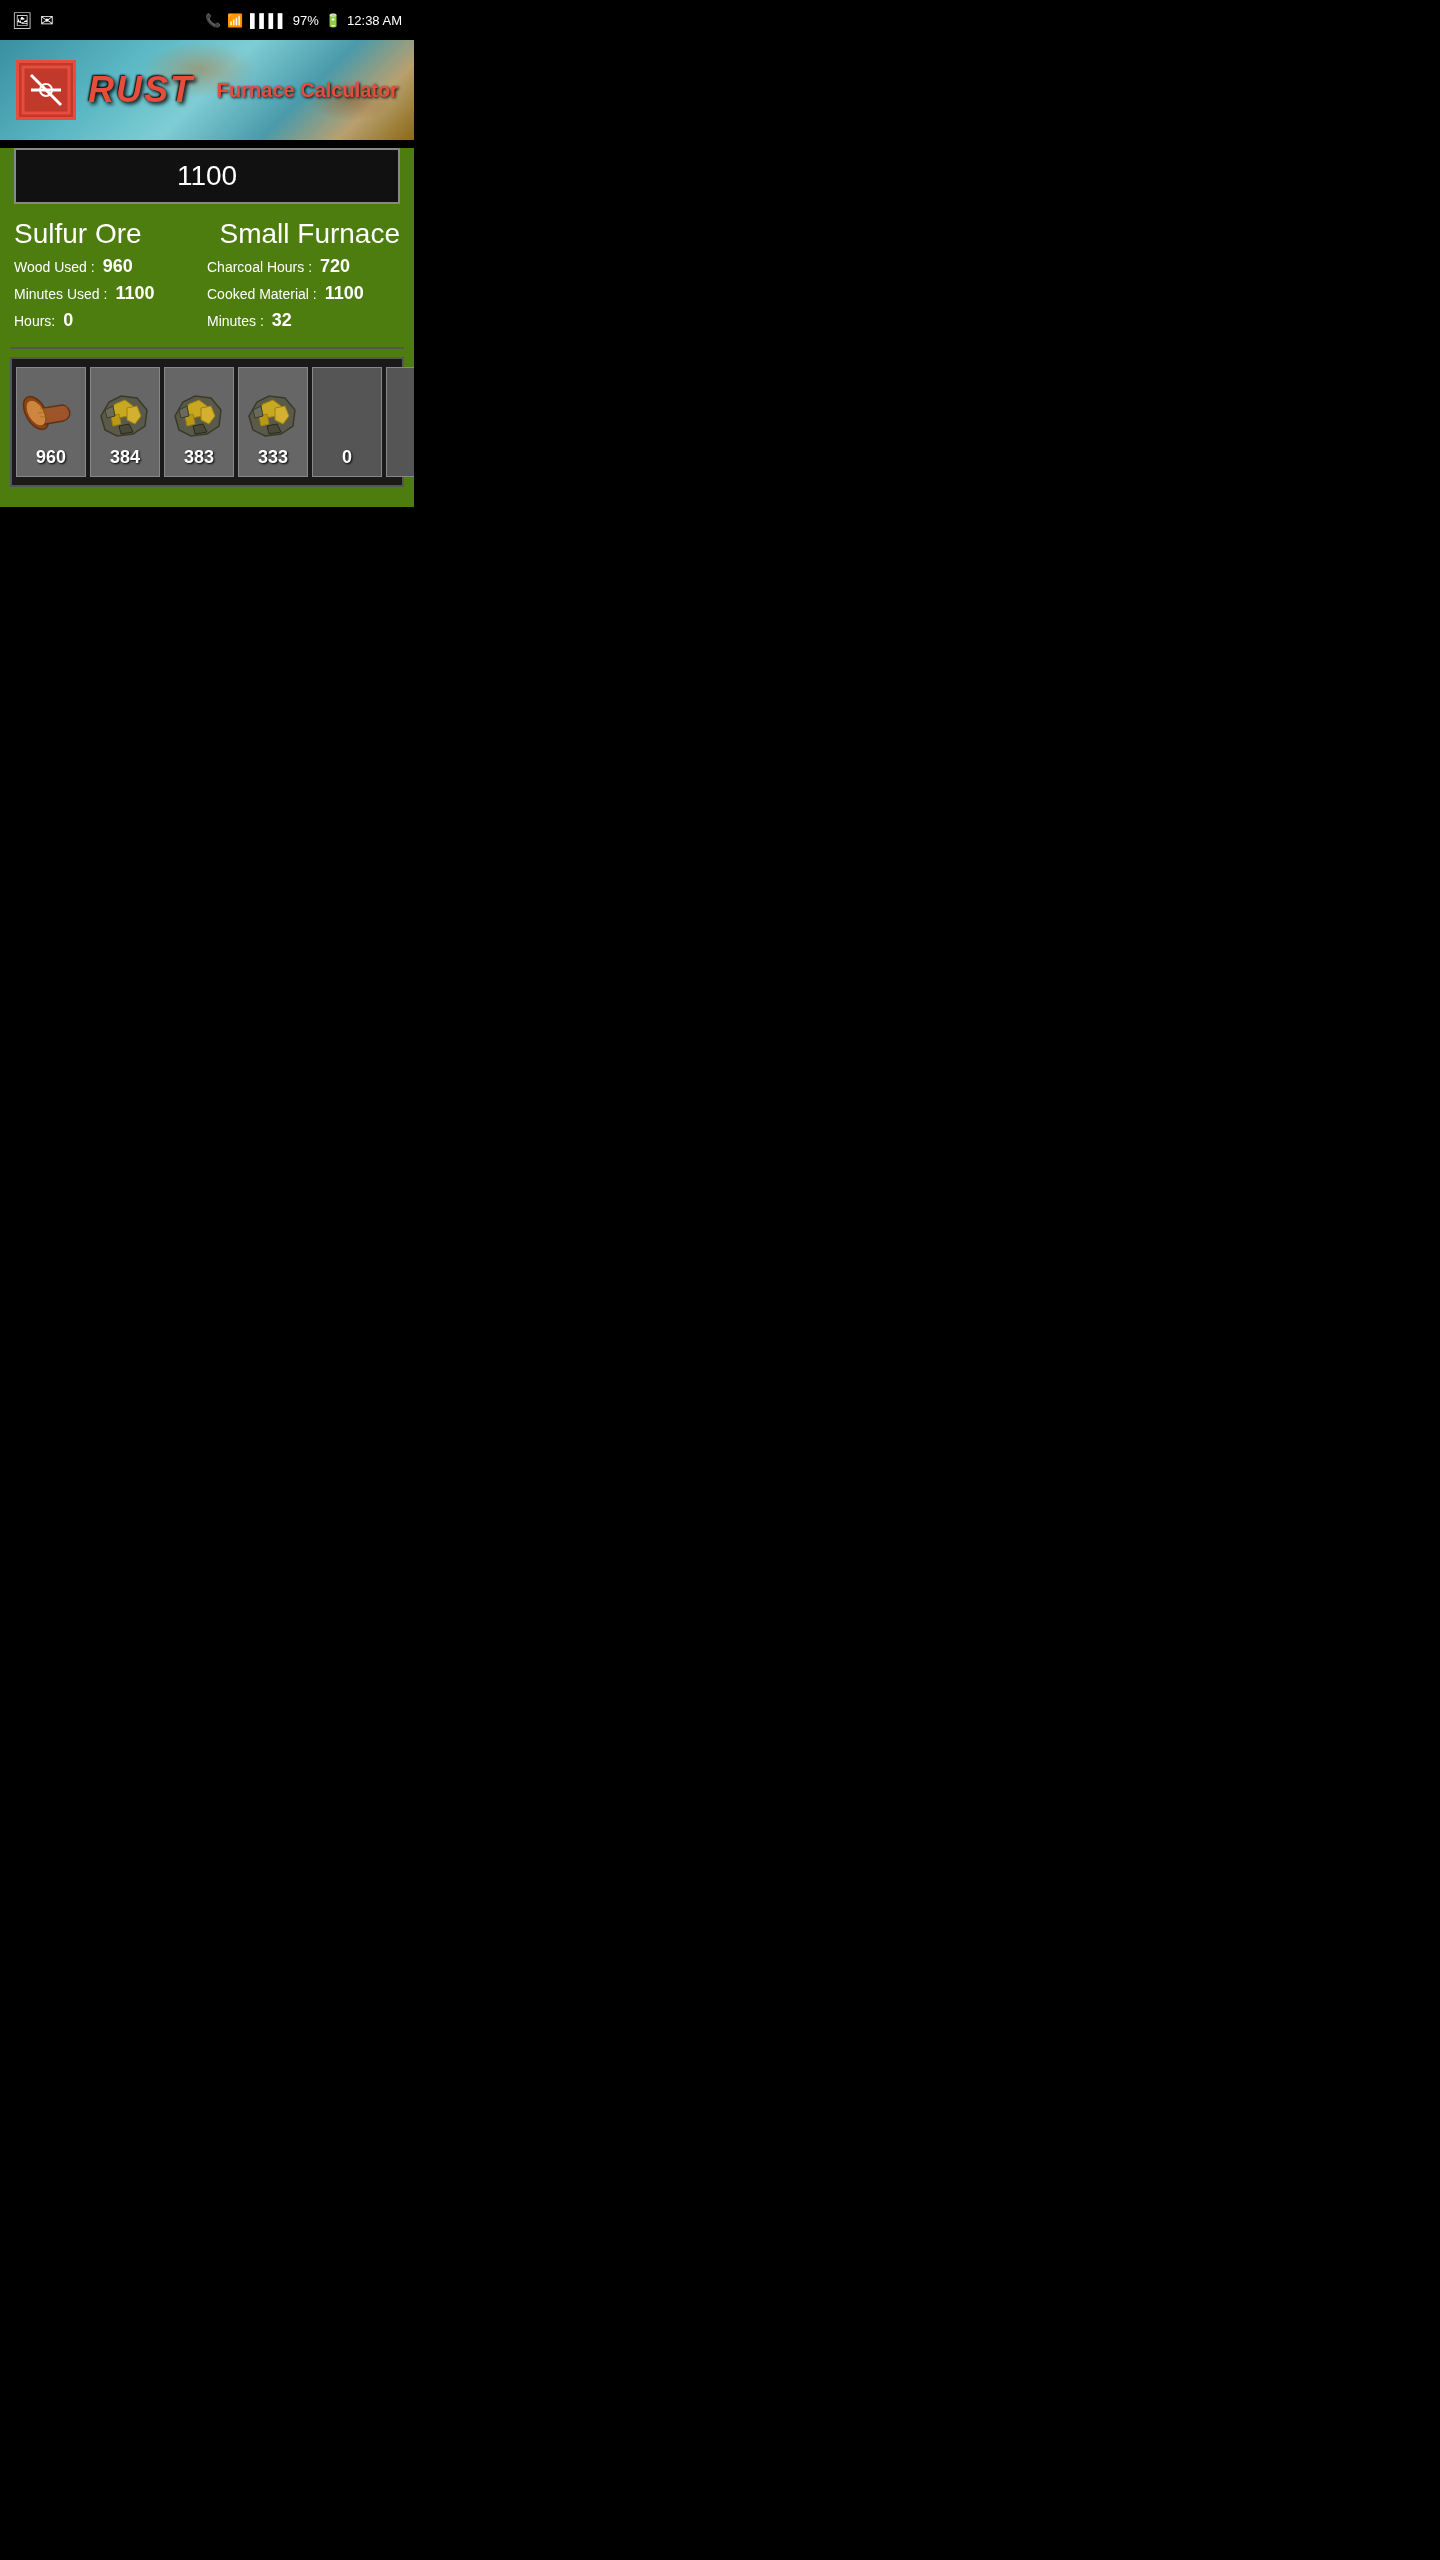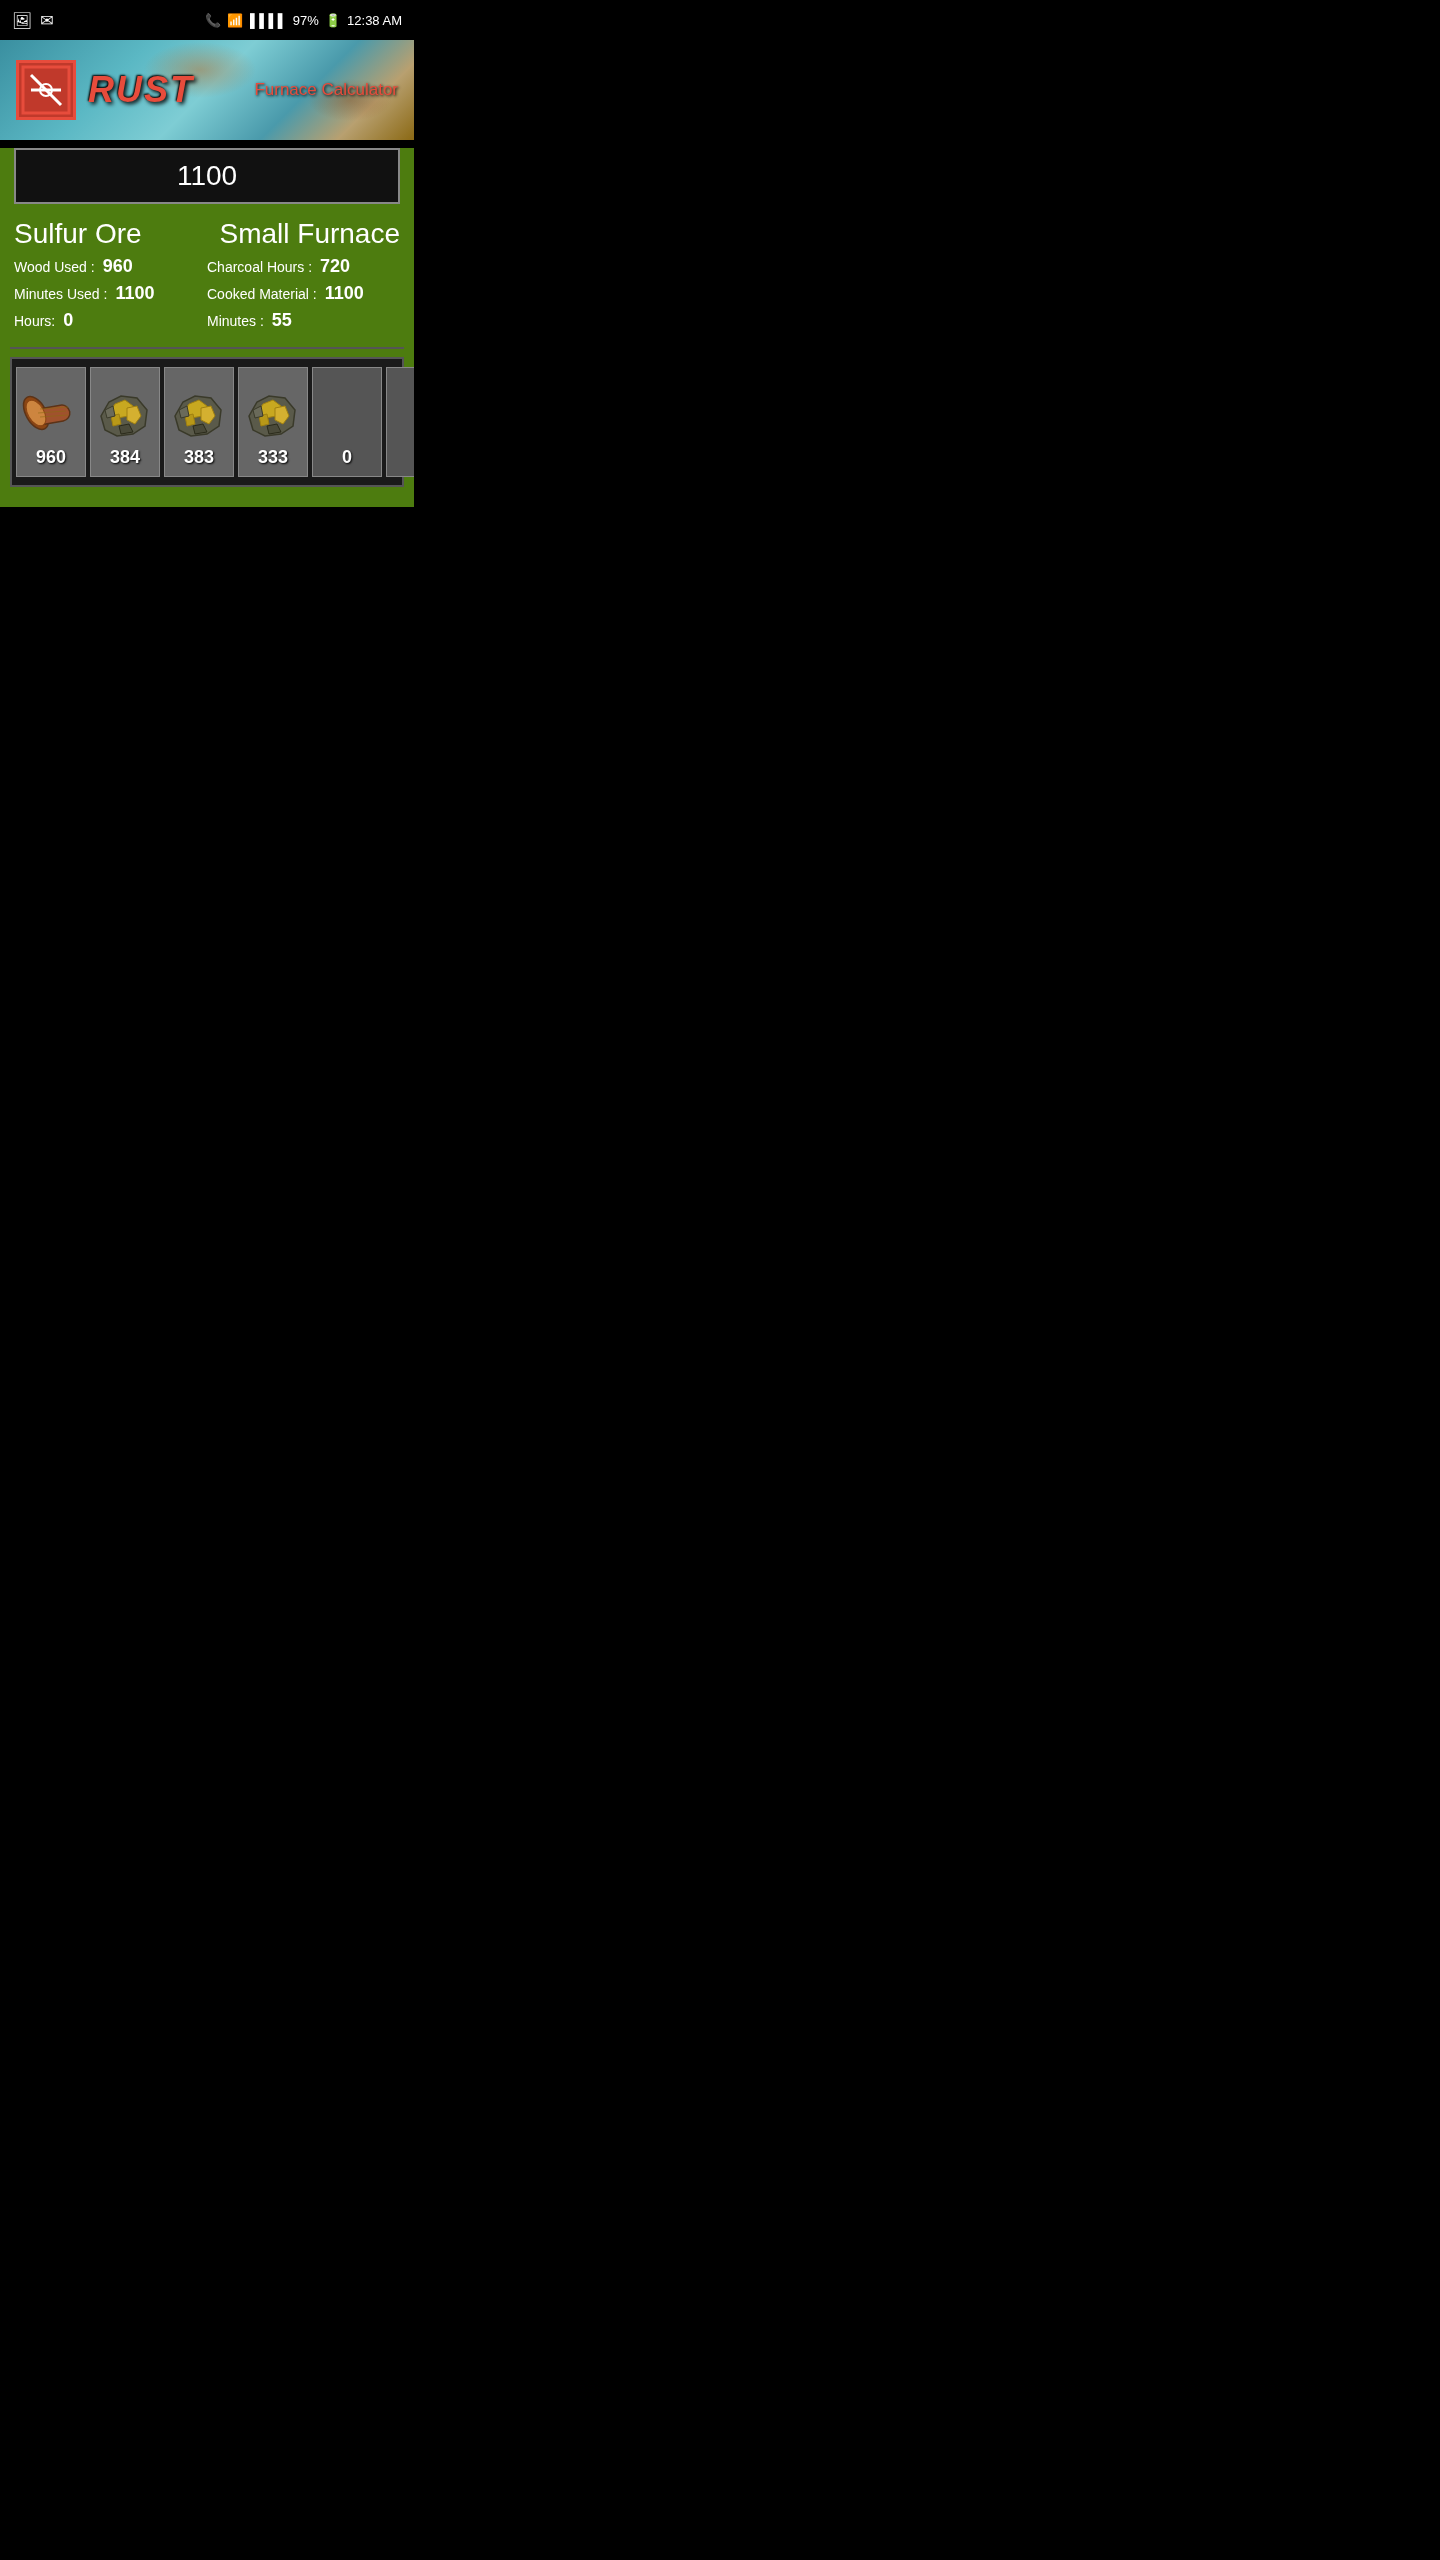--- a/index.html
+++ b/index.html
@@ -77,22 +77,22 @@
       font-style: italic;
       text-shadow: 2px 2px 4px #000, -1px -1px 2px #000;
       z-index: 1;
       letter-spacing: 2px;
     }
     .header-subtitle {
       position: absolute;
       right: 16px;
       top: 50%;
       transform: translateY(-50%);
-      font-size: 17px;
-      font-weight: 400;
+      font-size: 20px;
+      font-weight: 700;
       color: #e74c3c;
       text-shadow: 1px 1px 3px #000;
       z-index: 1;
     }
 
     
     .main-content {
       background: #4d7c0f;
       padding: 0 10px 20px;
     }
@@ -272,21 +272,21 @@
         <span class="stats-value">1100</span>
       </div>
     </div>
     <div class="stats-row">
       <div class="stats-col">
         <span class="stats-label">Hours:</span>
         <span class="stats-value">0</span>
       </div>
       <div class="stats-col">
         <span class="stats-label">Minutes :</span>
-        <span class="stats-value">55</span>
+        <span class="stats-value">32</span>
       </div>
     </div>
   </div>
 
   <div class="divider"></div>
 
   <div class="items-grid" id="items-grid">
 
   <div class="item-slot">
         <div class="item-icon">

